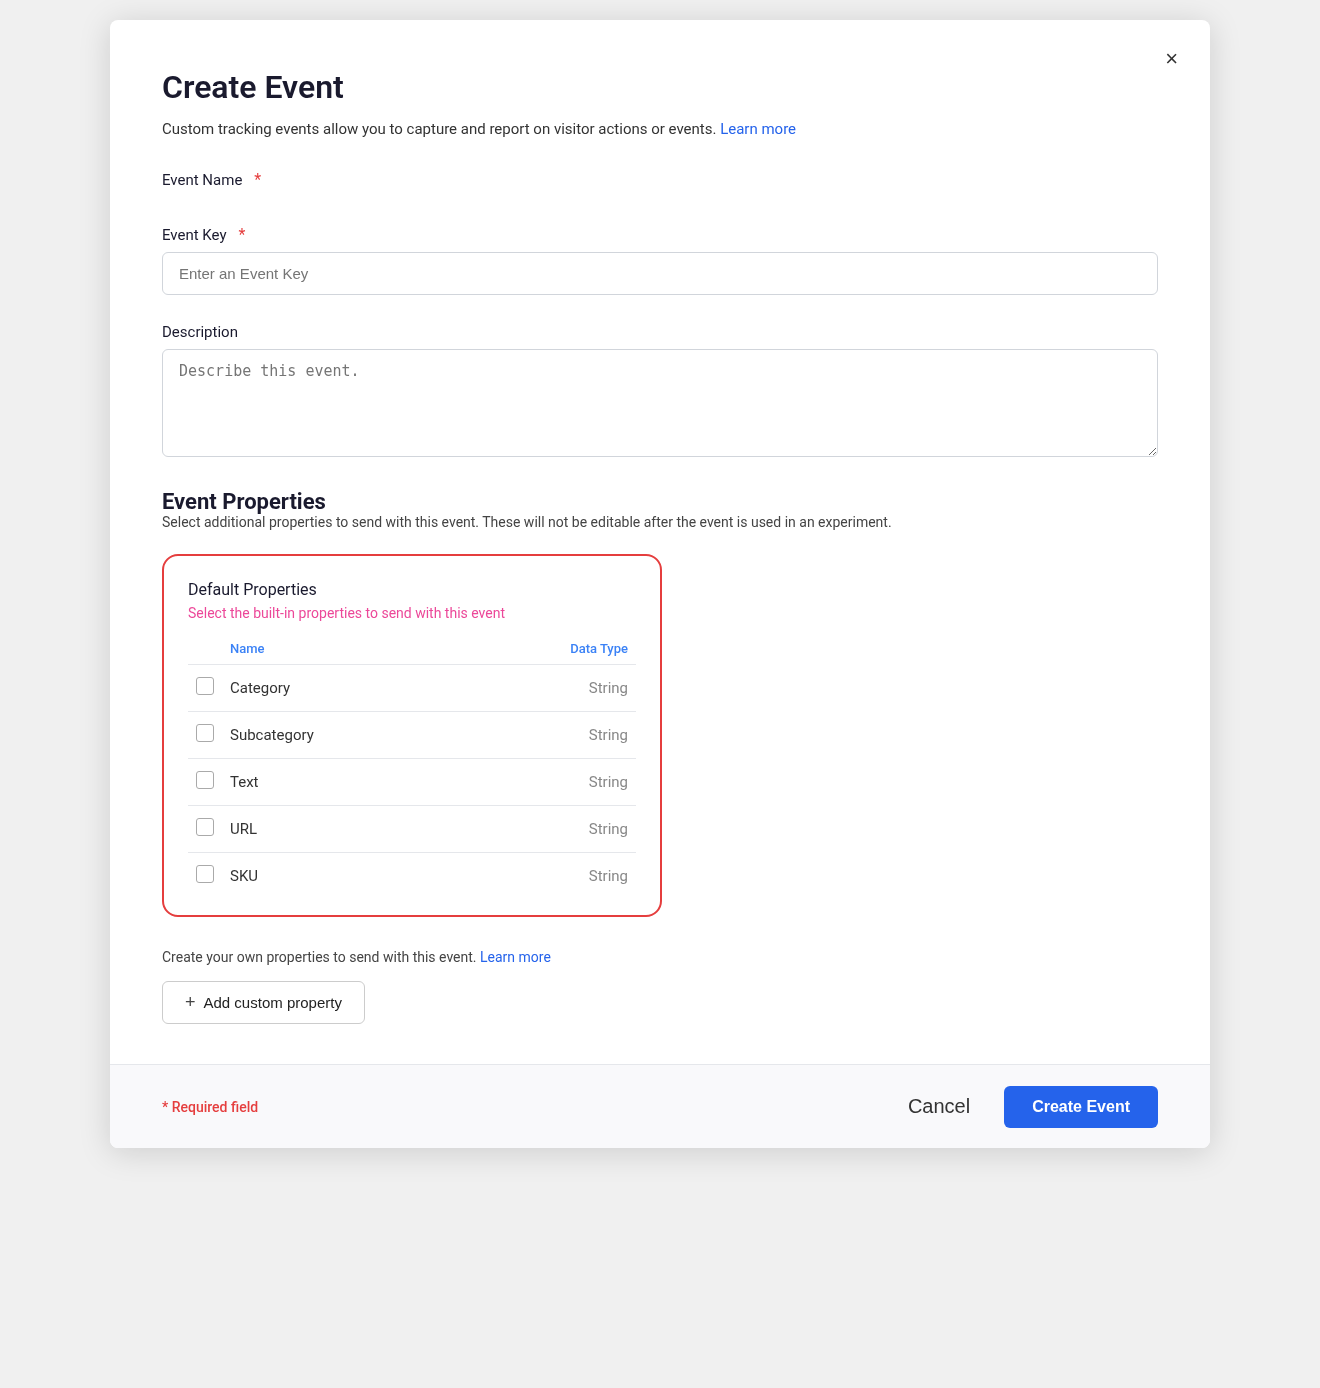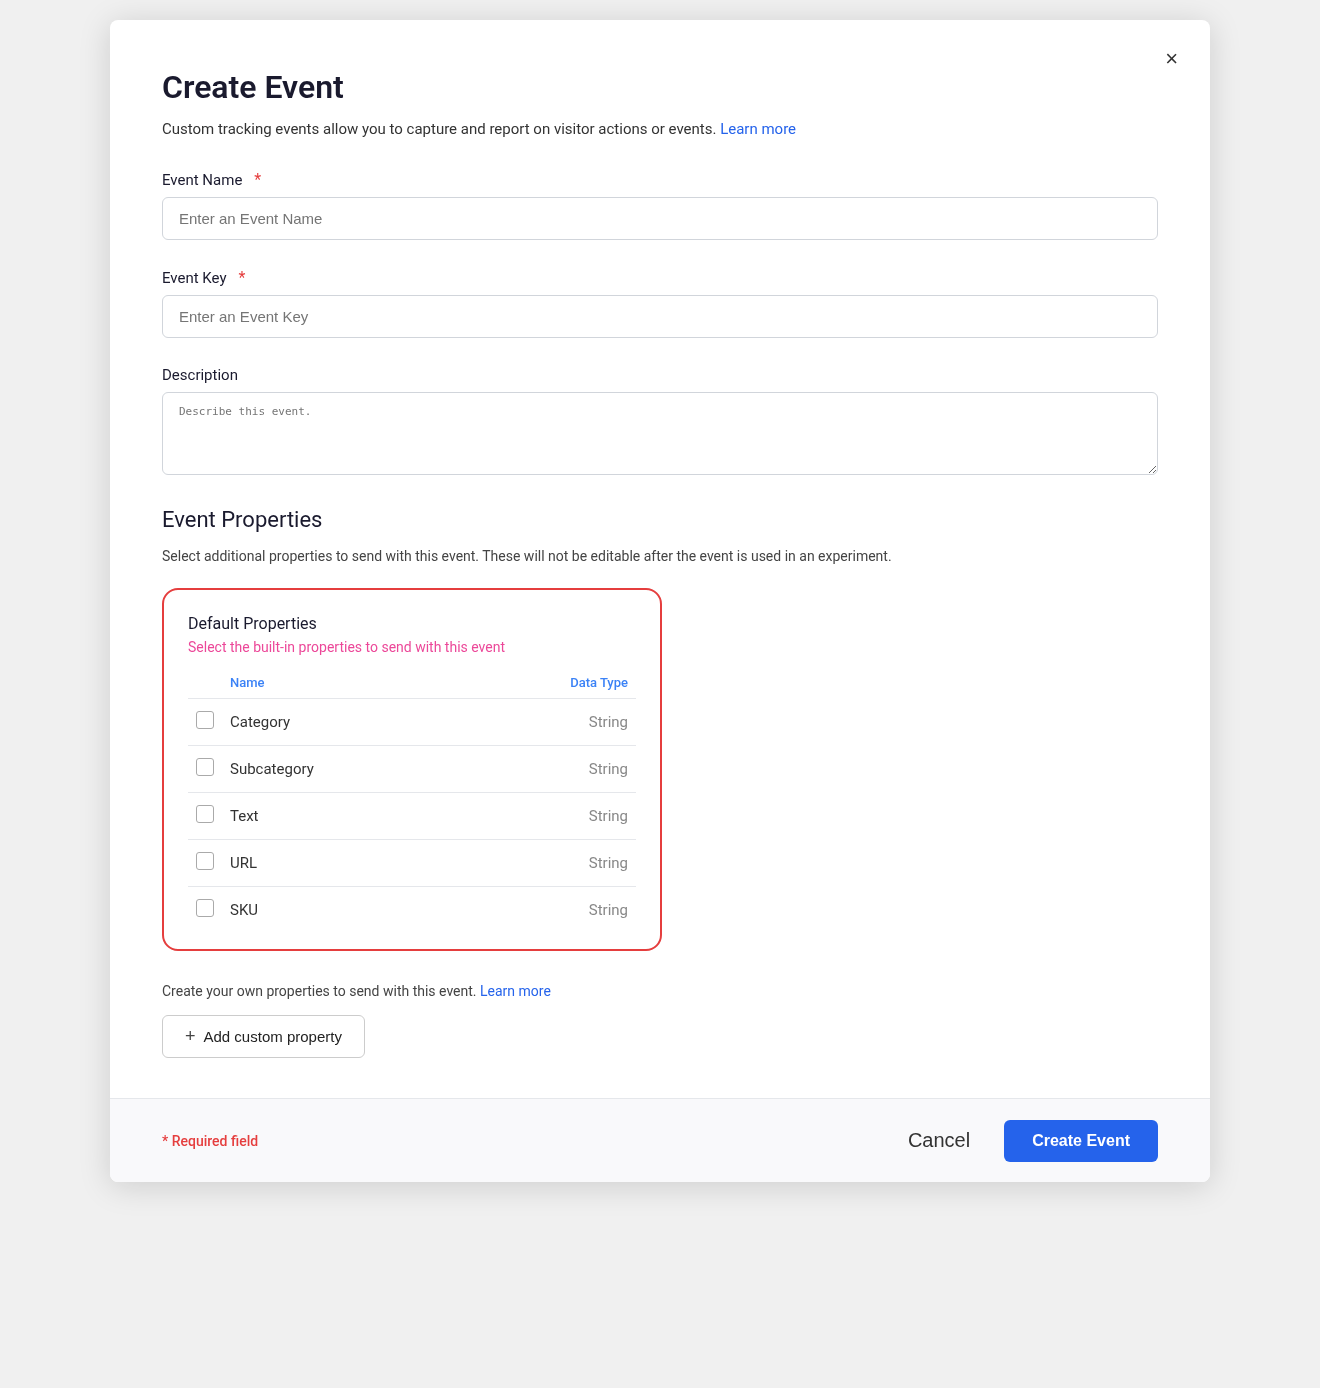--- a/index.html
+++ b/index.html
@@ -89,33 +89,33 @@
       color: #555;
       outline: none;
       background: #fff;
     }
 
     .form-textarea {
       width: 100%;
       border: 1px solid #d1d5db;
       border-radius: 6px;
       padding: 12px 16px;
-      font-size: 11px;
+      font-size: 15px;
       color: #555;
       outline: none;
       background: #fff;
-      height: 83px;
+      height: 108px;
       resize: vertical;
     }
 
     .section-title {
       font-size: 22px;
-      font-weight: 400;
-      color: #1a1a2e;
-      margin-bottom: 16px;
+      font-weight: 700;
+      color: #1a1a2e;
+      margin-bottom: 0;
     }
 
     .section-subtitle {
       font-size: 14px;
       color: #444;
       margin-bottom: 24px;
     }
 
     .default-properties-box {
       border: 2.5px solid #e53e3e;
@@ -289,21 +289,20 @@
   <p class="subtitle-row">
     <span>Custom tracking events allow you to capture and report on visitor actions or events.</span>
     <a href="#">Learn more</a>
   </p>
 
   <div class="form-group">
     <label class="form-label">
       <span>Event Name</span>
       <span class="required-star">*</span>
     </label>
-    <input type="text" class="form-input" placeholder="Enter an Event Name" style="">
   </div>
 
   <div class="form-group">
     <label class="form-label">
       <span>Event Key</span>
       <span class="required-star">*</span>
     </label>
     <input type="text" class="form-input" placeholder="Enter an Event Key" style="">
   </div>
 

